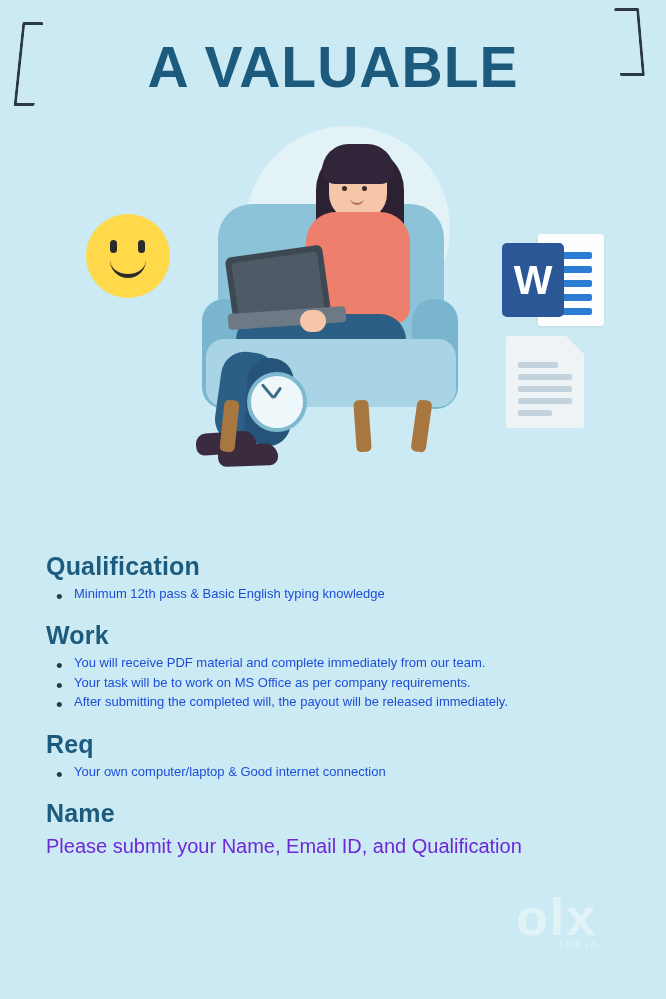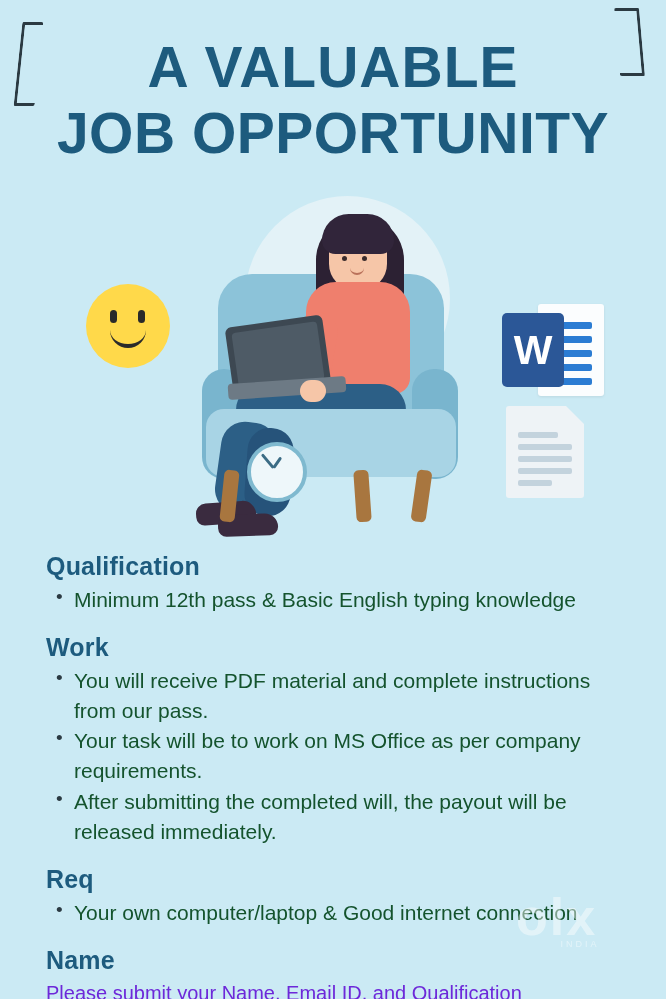--- a/index.html
+++ b/index.html
@@ -417,22 +417,22 @@
   }
   .sec-title.spaced { margin-top: 18px; }
   ul.bullets {
     list-style: none;
     margin: 0 0 0 4px;
     padding: 0;
   }
   ul.bullets li {
     position: relative;
     padding-left: 24px;
-    color: #14532d;
-    font-size: 21px;
+    color: #1d4ed8;
+    font-size: 13px;
     line-height: 1.42;
     margin-bottom: 1px;
   }
   ul.bullets li:before {
     content: "\2022";
     position: absolute;
     left: 6px;
     top: -1px;
     color: #2b3a42;
     font-size: 19px;
@@ -473,21 +473,20 @@
 </head>
 <body>
 
 <div class="poster">
 
   <div class="bracket bracket-left"></div>
   <div class="bracket bracket-right"></div>
 
   <div class="headline">
     <div class="line1">A VALUABLE</div>
-    <div class="line2">JOB OPPORTUNITY</div>
   </div>
 
   <div class="illustration">
     <div class="circle-bg"></div>
 
     <div class="smiley">
       <div class="eye l"></div>
       <div class="eye r"></div>
       <div class="mouth"></div>
     </div>
@@ -548,21 +547,21 @@
 
   <div class="content">
 
     <h2 class="sec-title">Qualification</h2>
     <ul class="bullets">
       <li>Minimum 12th pass &amp; Basic English typing knowledge</li>
     </ul>
 
     <h2 class="sec-title spaced">Work</h2>
     <ul class="bullets">
-      <li>You will receive PDF material and complete instructions from our pass.</li>
+      <li>You will receive PDF material and complete immediately from our team.</li>
       <li>Your task will be to work on MS Office as per company requirements.</li>
       <li>After submitting the completed will, the payout will be released immediately.</li>
     </ul>
 
     <h2 class="sec-title spaced">Req</h2>
     <ul class="bullets">
       <li>Your own computer/laptop &amp; Good internet connection</li>
     </ul>
 
     <h2 class="sec-title spaced">Name</h2>

